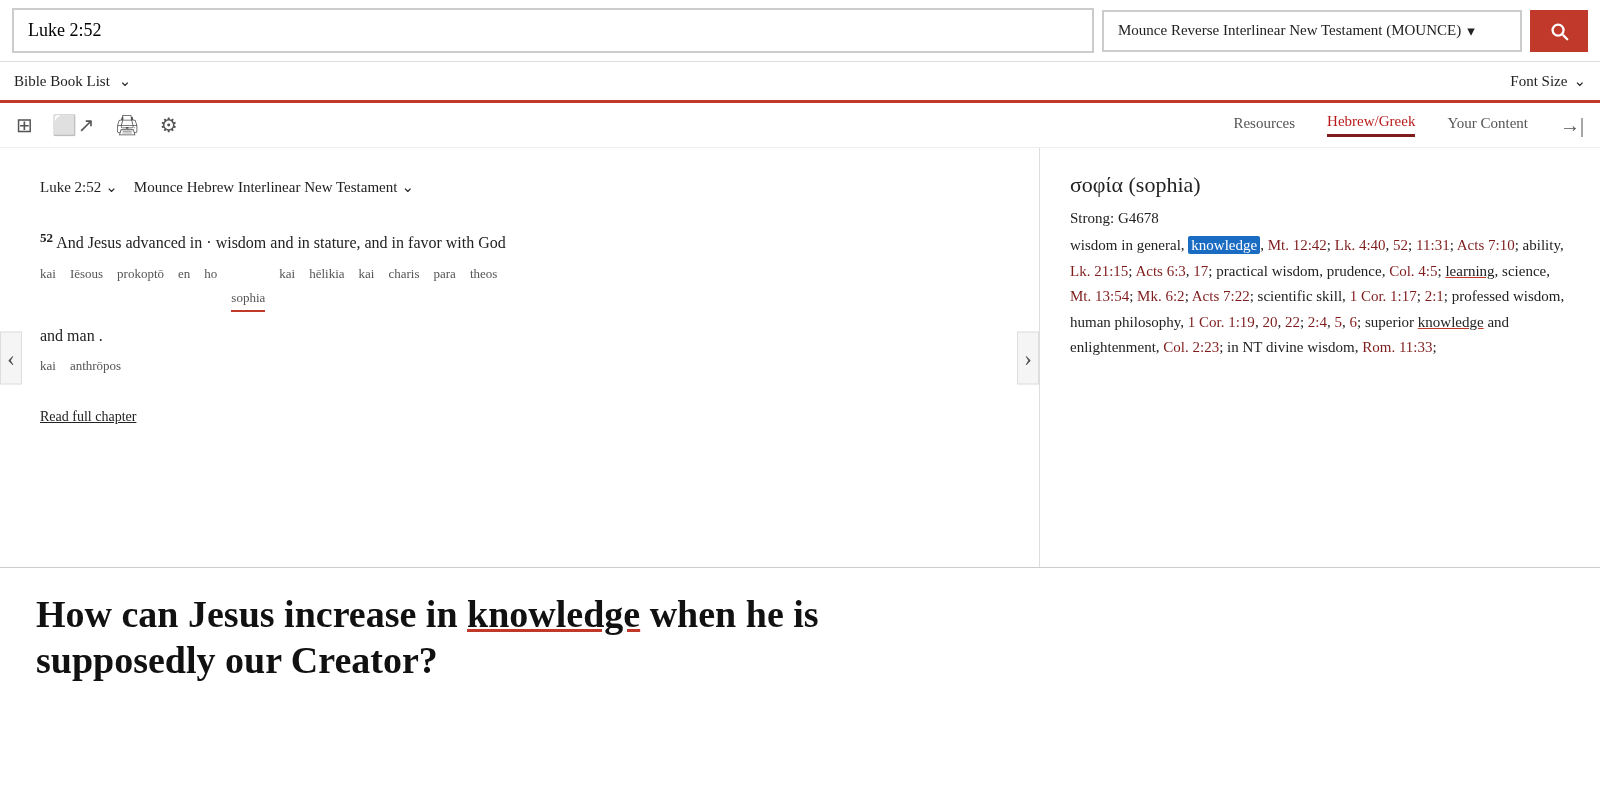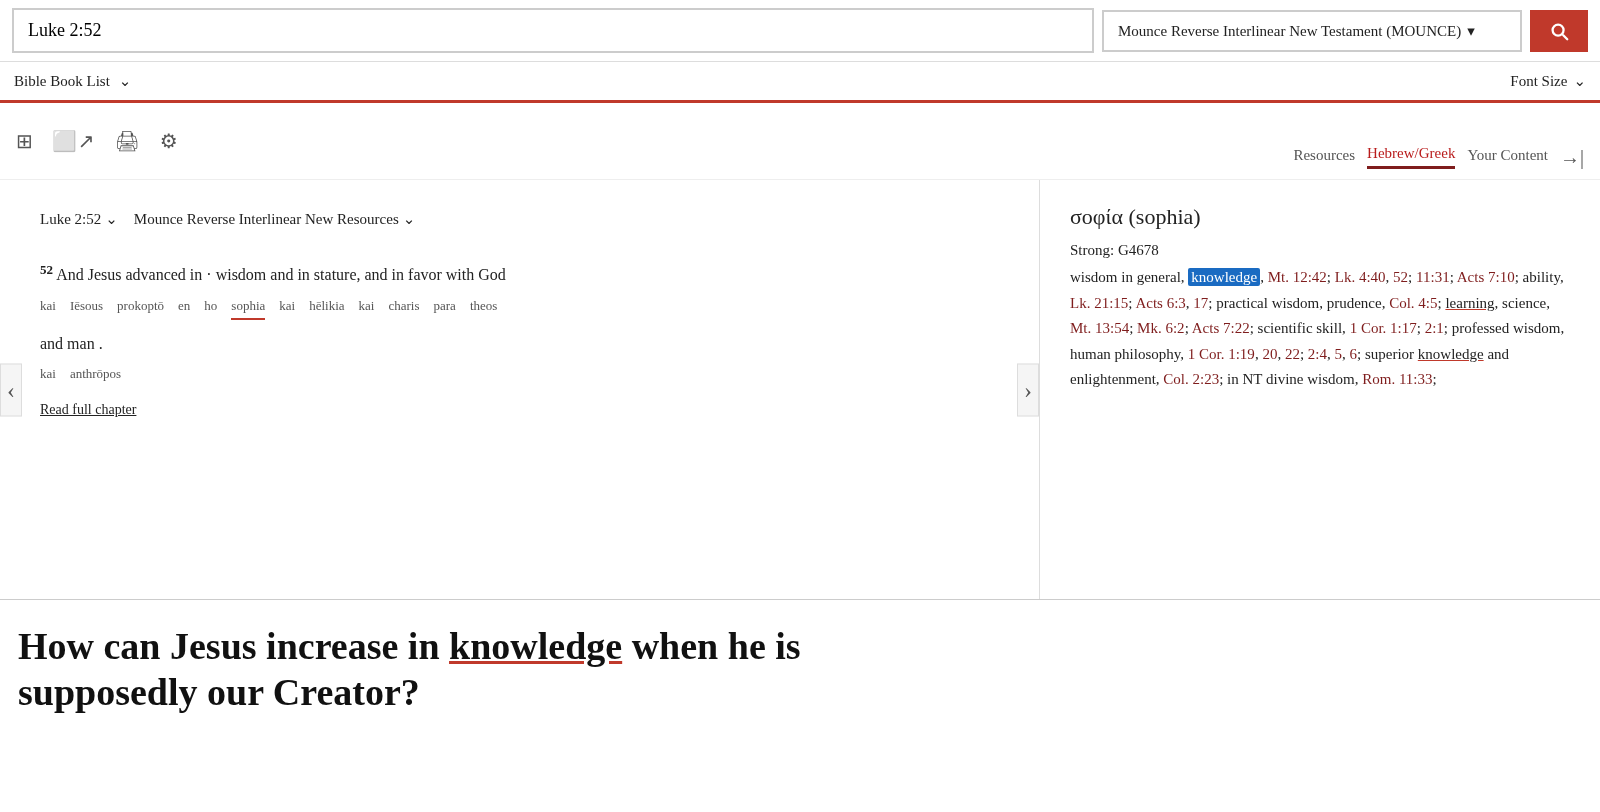--- a/index.html
+++ b/index.html
@@ -23,21 +23,21 @@
       outline: none;
       font-family: Georgia, serif;
     }
     .version-select {
       padding: 10px 14px;
       font-size: 15px;
       border: 2px solid #ccc;
       background: #fff;
       cursor: pointer;
       display: flex;
-      align-items: flex-end;
+      align-items: center;
       gap: 6px;
       min-width: 420px;
     }
     .search-btn {
       background: #c0392b;
       border: none;
       padding: 10px 18px;
       cursor: pointer;
       display: flex;
       align-items: center;
@@ -84,22 +84,21 @@
       gap: 20px;
     }
     .toolbar-icon {
       cursor: pointer;
       color: #555;
       font-size: 20px;
     }
     .toolbar-right {
       display: flex;
       align-items: center;
-      gap: 12px;
-      margin-top: 32px;
+      gap: 32px;
     }
     .tab-item {
       font-size: 15px;
       cursor: pointer;
       color: #555;
       padding-bottom: 4px;
     }
     .tab-item.active {
       color: #b91c1c;
       border-bottom: 3px solid #7f1d1d;
@@ -157,20 +156,21 @@
       color: #555;
     }
     .greek-word {
       font-size: 13px;
       color: #555;
     }
     .sophia-word {
       color: #555;
       border-bottom: 2px solid #c0392b;
       font-size: 13px;
+      margin-top: 24px;
     }
     .nav-arrow-left {
       position: absolute;
       left: 0;
       top: 50%;
       transform: translateY(-50%);
       font-size: 24px;
       cursor: pointer;
       color: #555;
       background: #f5f5f5;
@@ -183,21 +183,21 @@
       top: 50%;
       transform: translateY(-50%);
       font-size: 24px;
       cursor: pointer;
       color: #555;
       background: #f5f5f5;
       padding: 12px 6px;
       border: 1px solid #ddd;
     }
     .chapter-links {
-      margin-top: 16px;
+      margin-top: 31px;
       display: flex;
       flex-direction: column;
       gap: 4px;
     }
     .chapter-link {
       font-size: 14px;
       color: #222;
       text-decoration: underline;
       cursor: pointer;
     }
@@ -236,21 +236,21 @@
       padding: 1px 3px;
       border-radius: 2px;
     }
     .knowledge-underline {
       text-decoration: underline;
       text-decoration-color: #c0392b;
     }
 
     
     .article-section {
-      padding: 24px 20px 20px 18px;
+      padding: 24px 20px 20px 36px;
       background: #fff;
     }
     .article-title {
       font-size: 38px;
       font-weight: 900;
       color: #111;
       line-height: 1.2;
       max-width: 900px;
     }
     .article-title .underlined {
@@ -304,21 +304,21 @@
 
   <div class="bible-panel">
     <span class="nav-arrow-left">‹</span>
 
     <div class="bible-reference">
       <div class="ref-link">
         <span>Luke 2:52</span>
         <span>⌄</span>
       </div>
       <div class="ref-link">
-        <span>Mounce Reverse Interlinear New Resources</span>
+        <span>Mounce Hebrew Interlinear New Testament</span>
         <span>⌄</span>
       </div>
     </div>
 
     <div class="verse-block">
       <p>
         <sup class="verse-num">52</sup>
         <span> And  Jesus  advanced  in  ·  wisdom  and  in  stature,  and  in  favor  with  God</span>
       </p>
       <div class="interlinear-row">

